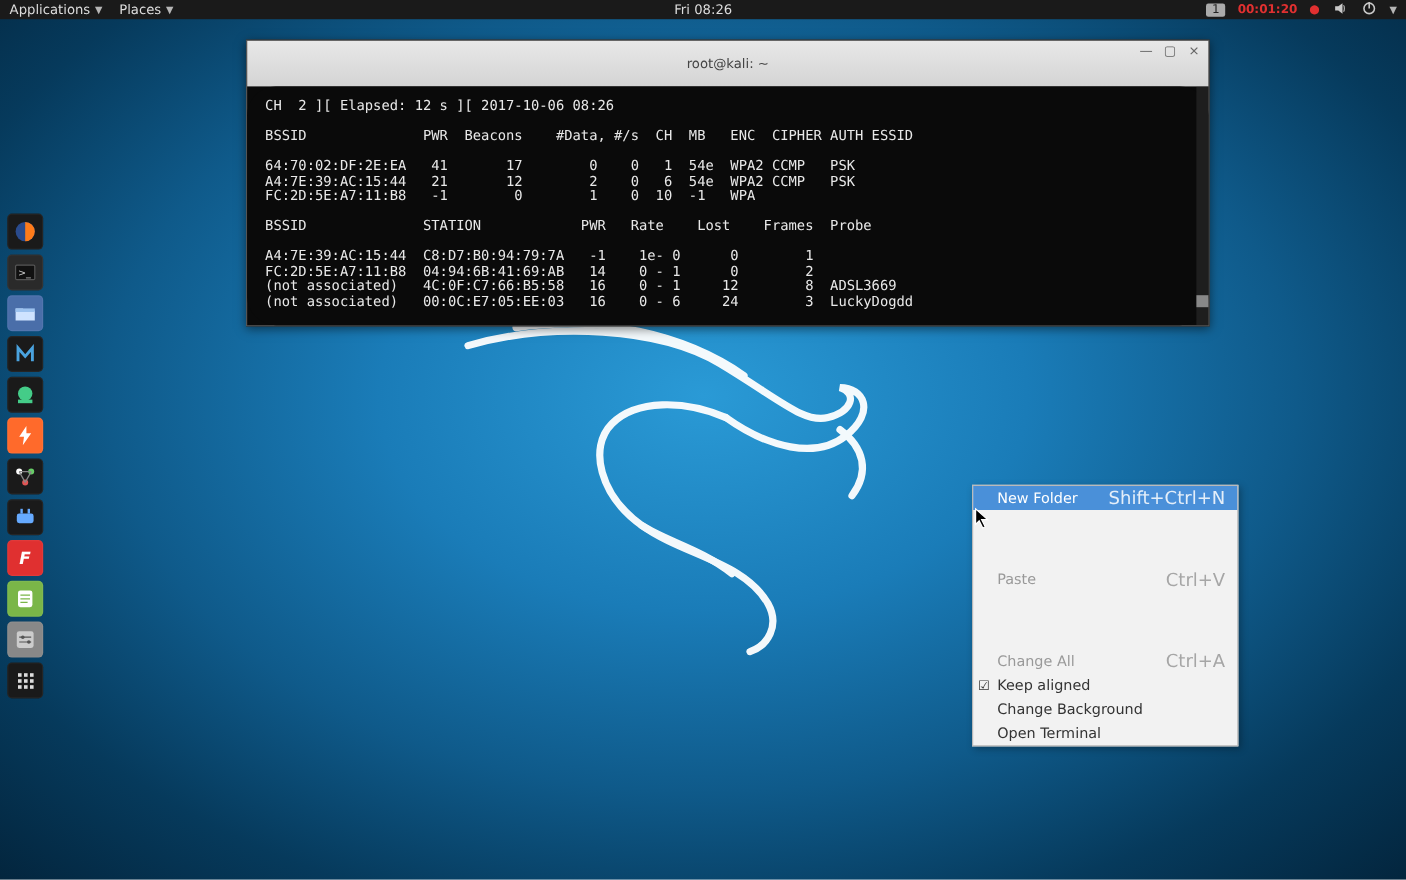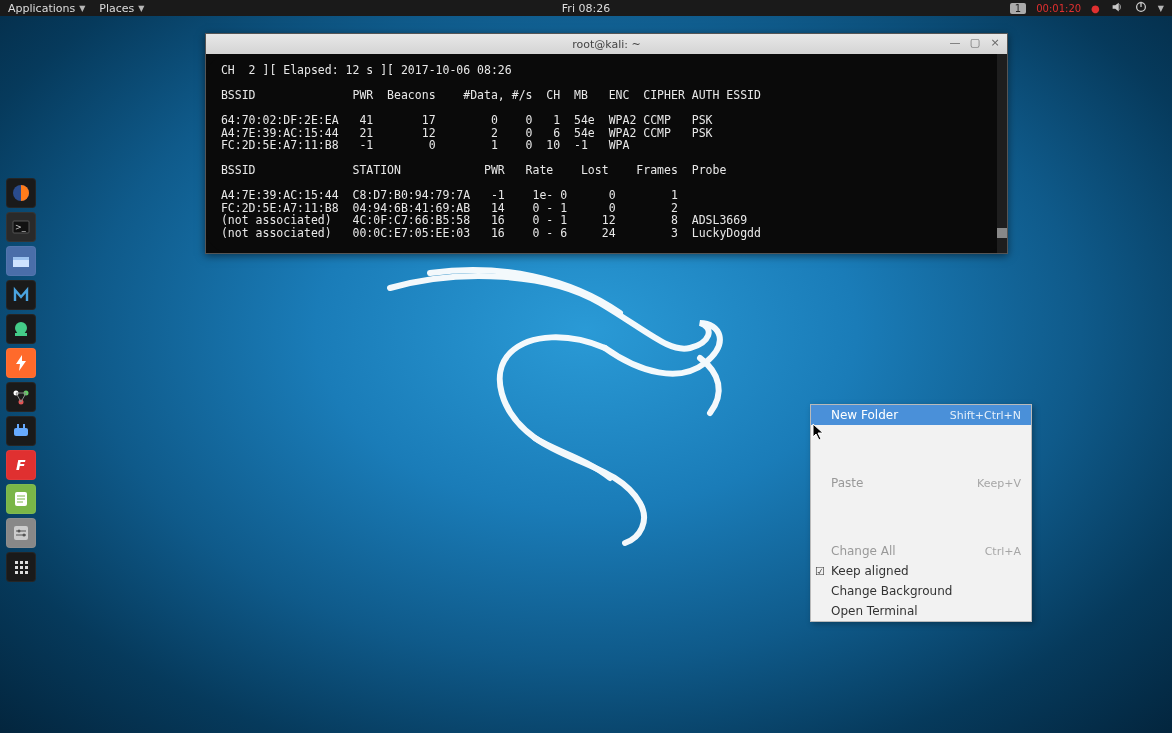--- a/index.html
+++ b/index.html
@@ -7,48 +7,48 @@
   body { background: radial-gradient(ellipse 900px 600px at 50% 45%, #2a9ad6 0%, #1a7cb8 30%, #0f5a8a 55%, #063a5c 75%, #021e33 100%); position: relative; }
 
   
   .top-panel { position:absolute; top:0; left:0; right:0; height:16px; background:#1a1a1a; color:#ddd; font-size:11px; display:flex; align-items:center; padding:0 8px; z-index:100; }
   .top-left { display:flex; gap:14px; }
   .top-item { display:flex; align-items:center; gap:4px; cursor:pointer; }
   .caret { font-size:8px; opacity:.8; }
   .top-center { position:absolute; left:50%; transform:translateX(-50%); }
   .top-right { margin-left:auto; display:flex; align-items:center; gap:10px; }
   .work-badge { background:#aaa; color:#222; padding:0 5px; font-size:10px; border-radius:2px; }
-  .rec-time { color:#e03030; font-weight:normal; font-size:10px; }
+  .rec-time { color:#e03030; font-weight:bold; font-size:10px; }
   .rec-dot { color:#e03030; font-size:10px; }
   .sys-icon { font-size:12px; opacity:.9; }
 
   
   .dock { position:absolute; left:6px; top:178px; width:34px; display:flex; flex-direction:column; gap:4px; z-index:50; }
   .dock-item { width:30px; height:30px; border-radius:4px; display:flex; align-items:center; justify-content:center; font-size:16px; cursor:pointer; box-shadow:inset 0 0 0 1px rgba(255,255,255,0.05); }
   .dock-item svg { width:20px; height:20px; }
 
   
   .terminal-window { position:absolute; left:205px; top:33px; width:803px; background:#0a0a0a; border:1px solid #555; box-shadow:0 2px 8px rgba(0,0,0,0.5); z-index:40; }
-  .term-titlebar { height:20px; background:linear-gradient(#e8e8e8,#d4d4d4); display:flex; align-items:center; justify-content:center; position:relative; font-size:11px; color:#444; }
+  .term-titlebar { height:38px; background:linear-gradient(#e8e8e8,#d4d4d4); display:flex; align-items:center; justify-content:center; position:relative; font-size:11px; color:#444; }
   .term-controls { position:absolute; right:4px; top:2px; display:flex; gap:4px; }
   .term-btn { width:16px; height:16px; font-size:11px; line-height:14px; text-align:center; color:#666; cursor:pointer; }
   .term-body { background:#0a0a0a; padding:10px 8px 14px 8px; position:relative;border-radius:24px; }
   .term-body pre { color:#e8e8e8; font-family:"DejaVu Sans Mono","Courier New",monospace; font-size:11.5px; line-height:12.5px; white-space:pre; }
   .term-scrollbar { position:absolute; right:0; top:0; bottom:0; width:10px; background:rgba(80,80,80,0.3); }
   .term-thumb { position:absolute; right:0; width:10px; top:174px; height:10px; background:#888; }
 
   
   .dragon { position:absolute; left:370px; top:263px; width:380px; height:290px; pointer-events:none; opacity:.95; }
 
   
   .ctx-menu { position:absolute; left:810px; top:404px; width:222px; background:#f2f2f2; border:1px solid #bababa; box-shadow:2px 2px 6px rgba(0,0,0,0.3); font-size:12px; color:#333; z-index:60; }
   .ctx-item { height:20px; display:flex; align-items:center; padding:0 10px 0 20px; cursor:pointer; position:relative; }
   .ctx-item.highlight { background:#4a90d9; color:#fff; }
   .ctx-item.disabled { color:#999;margin-top:48px; }
-  .ctx-shortcut { margin-left:auto; font-size:11px; opacity:.85; }
+  .ctx-shortcut { margin-left:auto; font-size:15px; opacity:.85; }
   .ctx-check { position:absolute; left:4px; font-size:11px; }
 
   .cursor-arrow { position:absolute; left:812px; top:423px; z-index:70; pointer-events:none; }
 </style>
 </head>
 <body>
 
 <div class="top-panel">
   <div class="top-left">
     <div class="top-item">
@@ -212,21 +212,21 @@
   </g>
 </svg>
 
 <div class="ctx-menu" id="ctx">
     <div class="ctx-item highlight">
       <span>New Folder</span>
       <span class="ctx-shortcut">Shift+Ctrl+N</span>
     </div>
     <div class="ctx-item disabled">
       <span>Paste</span>
-      <span class="ctx-shortcut">Keep+V</span>
+      <span class="ctx-shortcut">Ctrl+V</span>
     </div>
     <div class="ctx-item disabled">
       <span>Change All</span>
       <span class="ctx-shortcut">Ctrl+A</span>
     </div>
     <div class="ctx-item">
       <span class="ctx-check">☑</span>
       <span>Keep aligned</span>
     </div>
     <div class="ctx-item">

